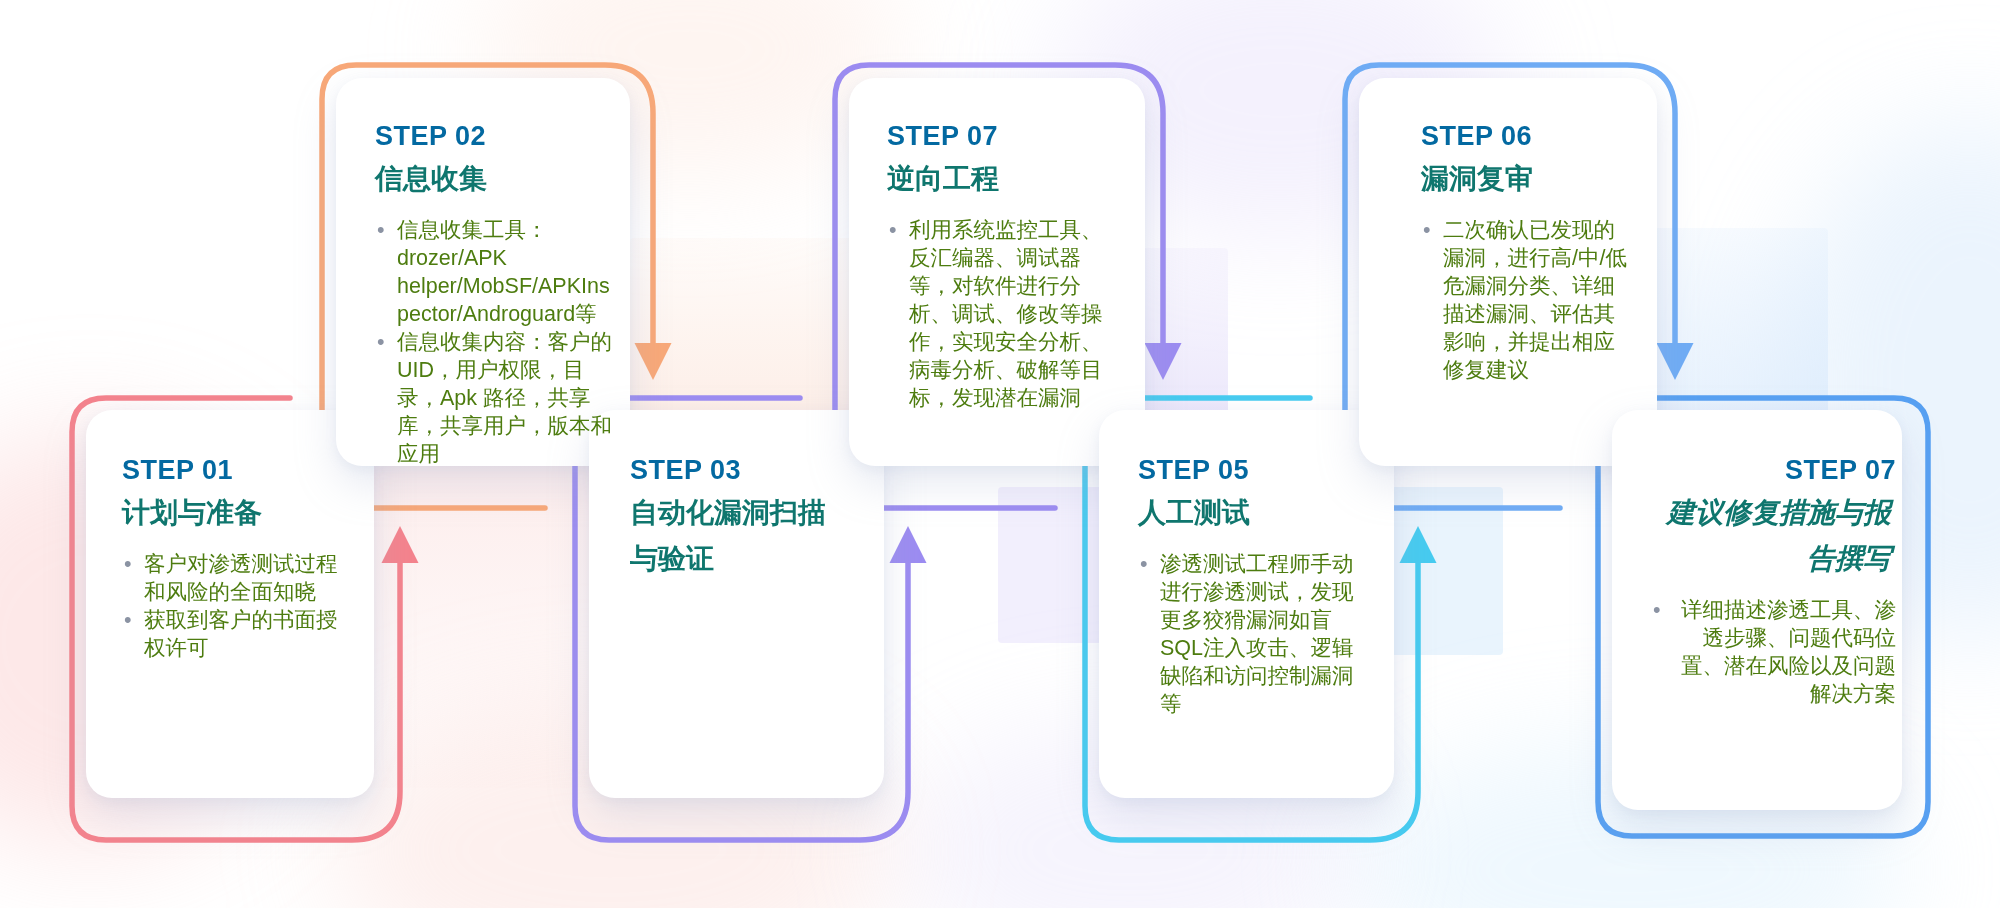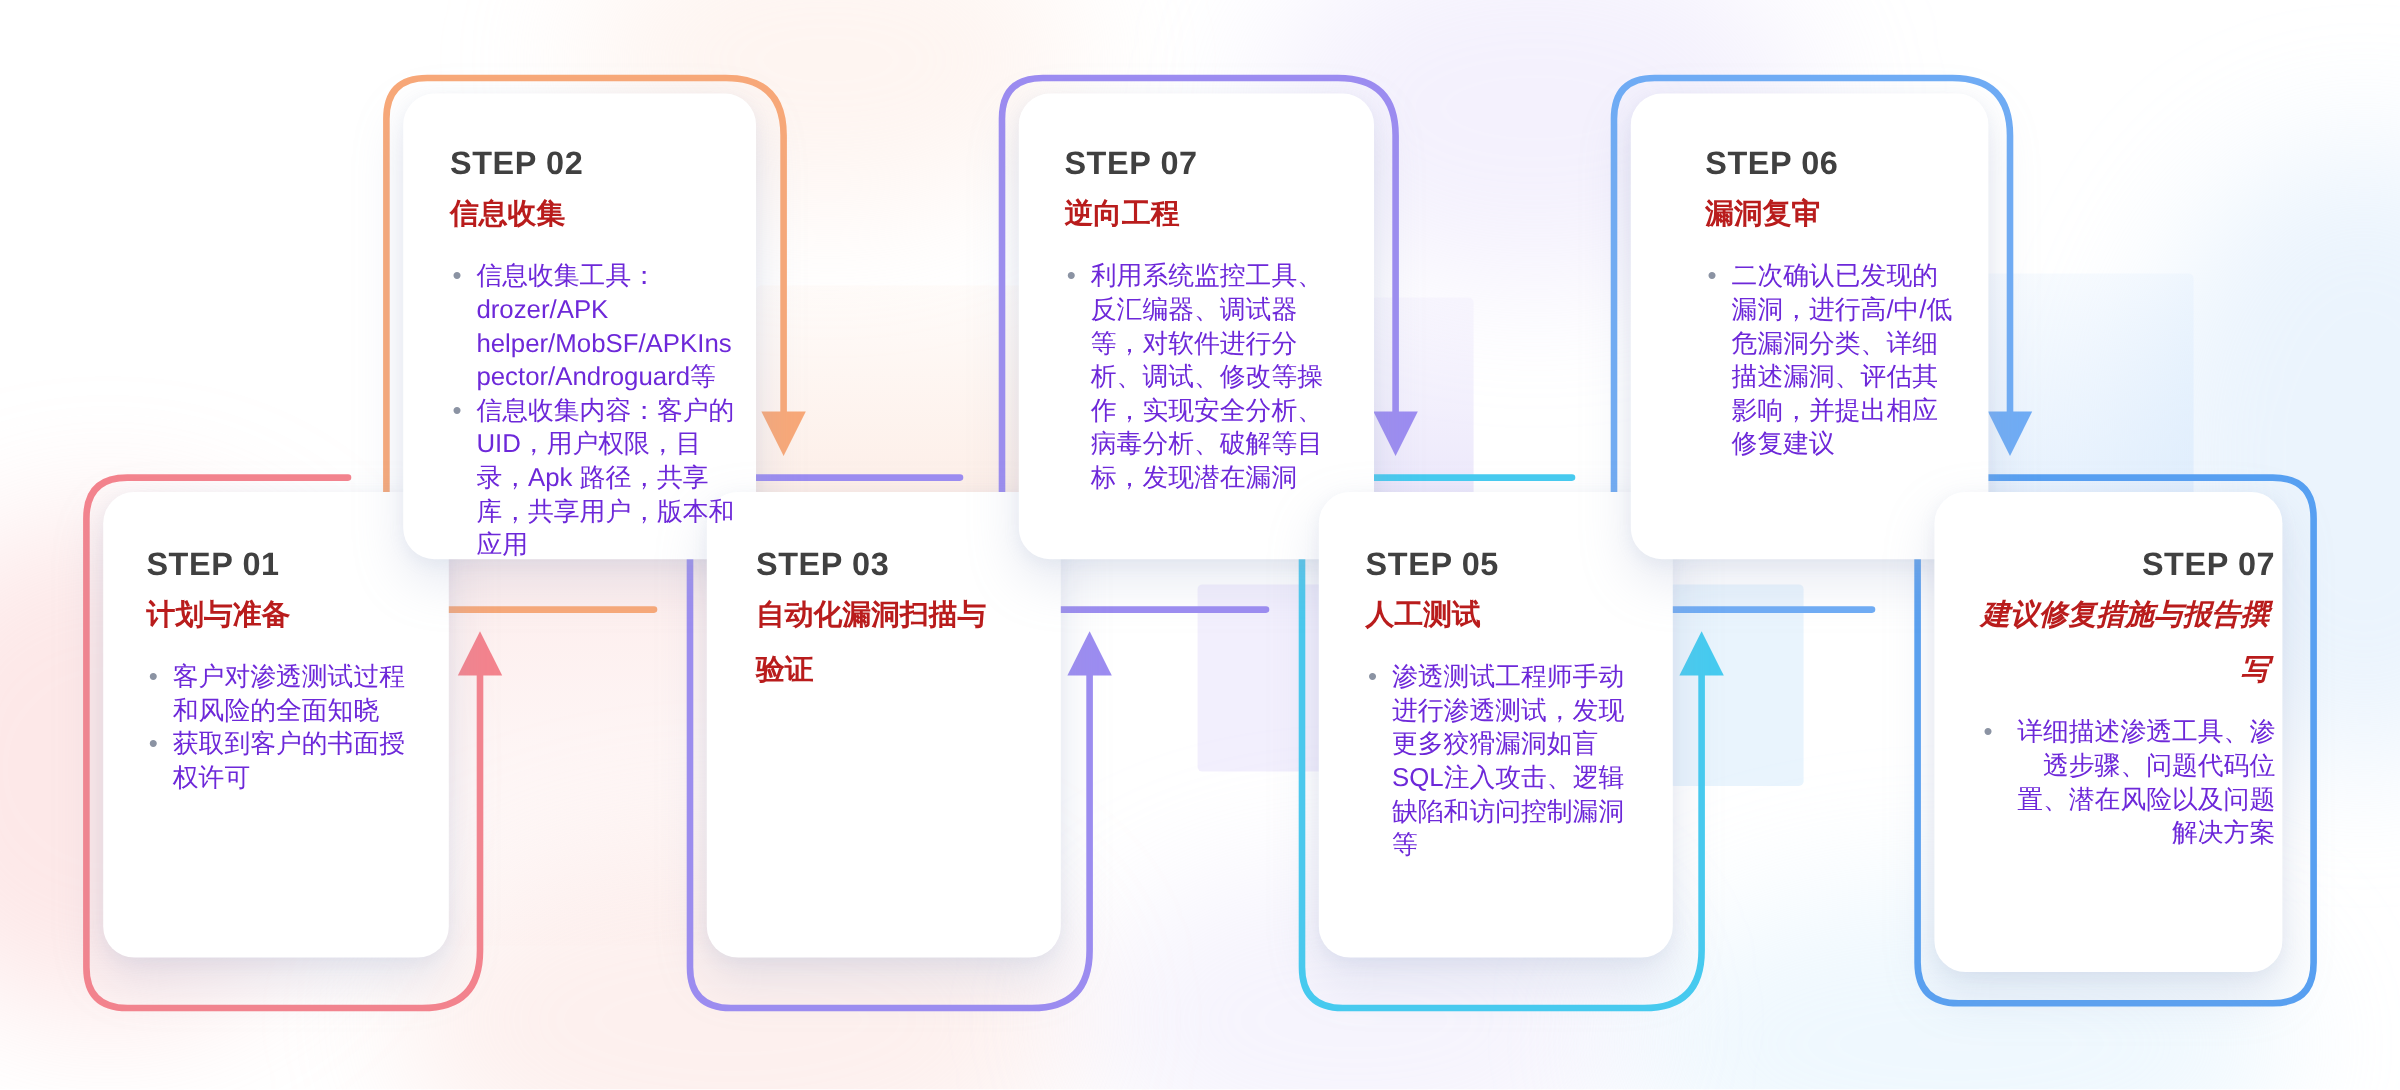--- a/index.html
+++ b/index.html
@@ -34,25 +34,25 @@
   }
   .panel.p2{left:336px;top:78px;width:294px;height:388px;}
   .panel.p4{left:849px;top:78px;width:296px;height:388px;}
   .panel.p6{left:1359px;top:78px;width:298px;height:388px;}
   .panel.p1{left:86px;top:410px;width:288px;height:388px;}
   .panel.p3{left:589px;top:410px;width:295px;height:388px;}
   .panel.p5{left:1099px;top:410px;width:295px;height:388px;}
   .panel.p7{left:1612px;top:410px;width:290px;height:400px;}
   
   .content{position:absolute;z-index:5;}
-  .content h3{margin:0;font-size:27px;line-height:36px;font-weight:700;color:#404040;letter-spacing:0.5px;}
-  .content h4{margin:2px 0 0 0;font-size:24px;line-height:46px;font-weight:700;color:#b91c1c;}
+  .content h3{margin:0;font-size:27px;line-height:36px;font-weight:700;color:#0369a1;letter-spacing:0.5px;}
+  .content h4{margin:2px 0 0 0;font-size:28px;line-height:46px;font-weight:700;color:#0f766e;}
   .content ul{margin:14px 0 0 0;padding:0;list-style:none;}
   .content li{
-    position:relative;font-size:21.5px;line-height:28px;color:#6d28d9;
+    position:relative;font-size:21.5px;line-height:28px;color:#4d7c0f;
     padding-left:22px;margin:0;word-break:normal;overflow-wrap:break-word;
   }
   .content li::before{content:"\2022";position:absolute;left:2px;top:0;color:#8B93A3;}
   .c1{left:122px;top:452px;width:230px;}
   .c2{left:375px;top:118px;width:242px;}
   .c3{left:630px;top:452px;width:232px;}
   .c4{left:887px;top:118px;width:230px;}
   .c5{left:1138px;top:452px;width:232px;}
   .c6{left:1397px;top:118px;width:212px;margin-left:24px;}
   .c7{left:1651px;top:452px;width:245px;text-align:right;}

